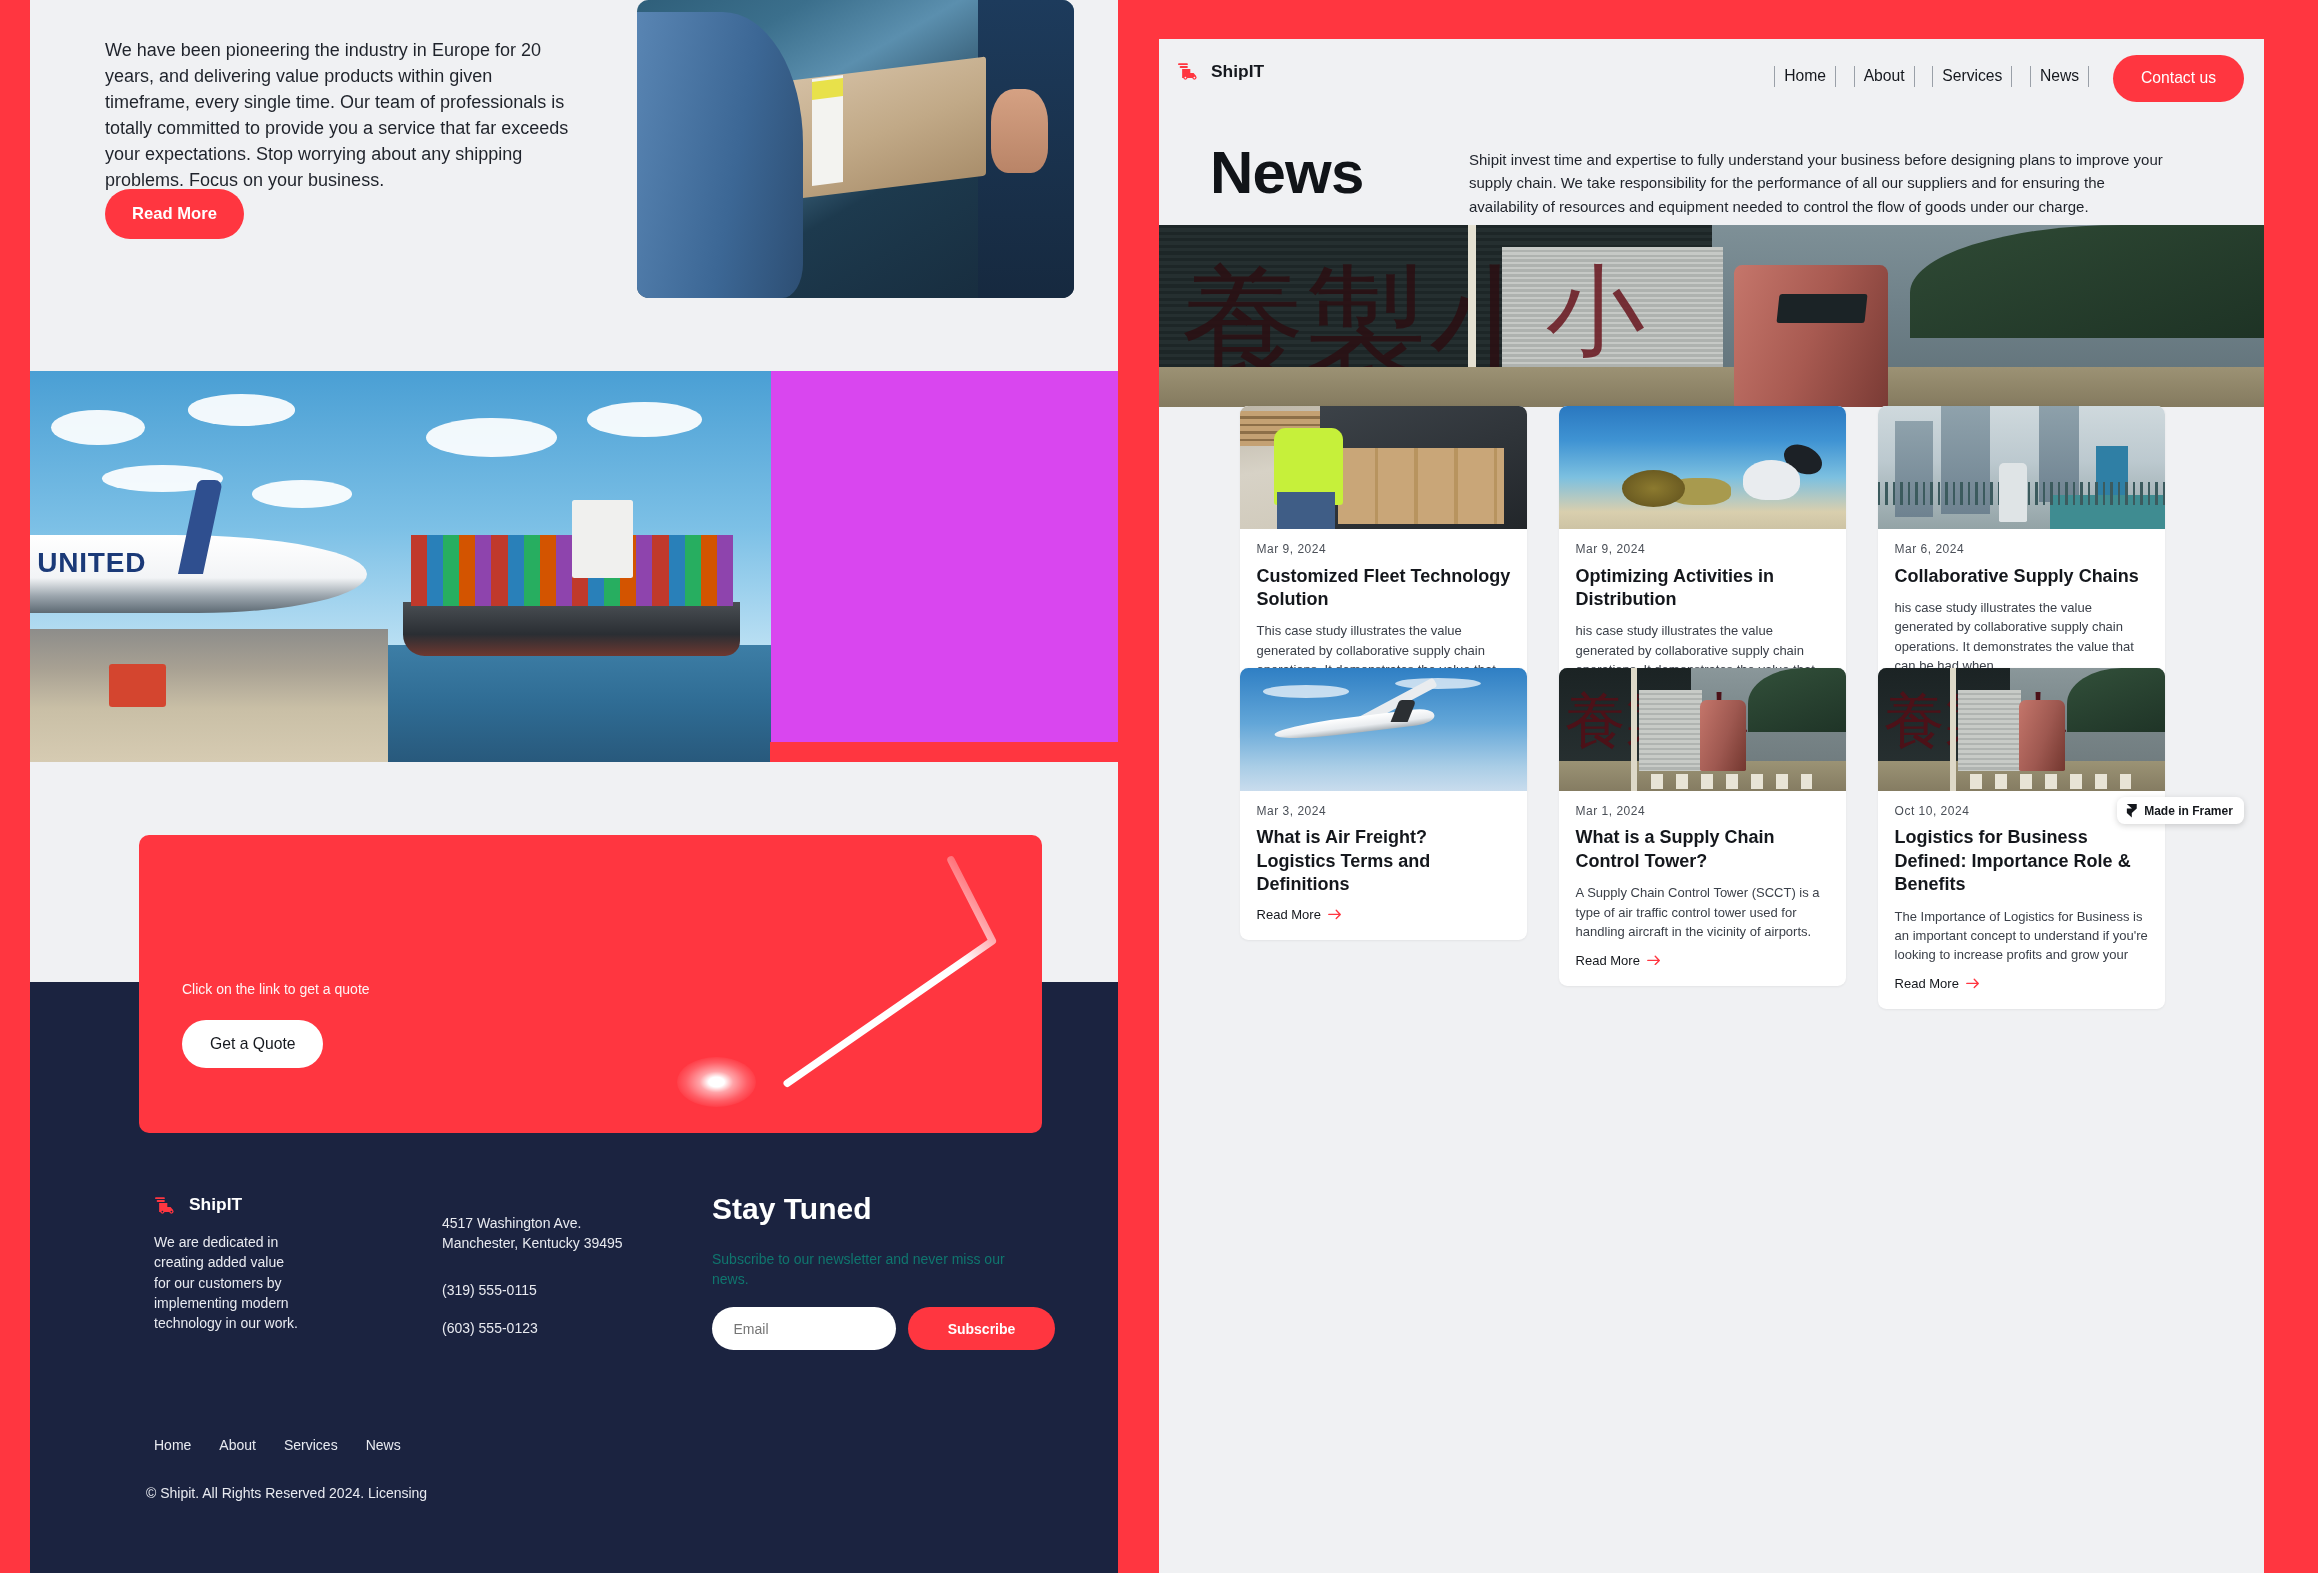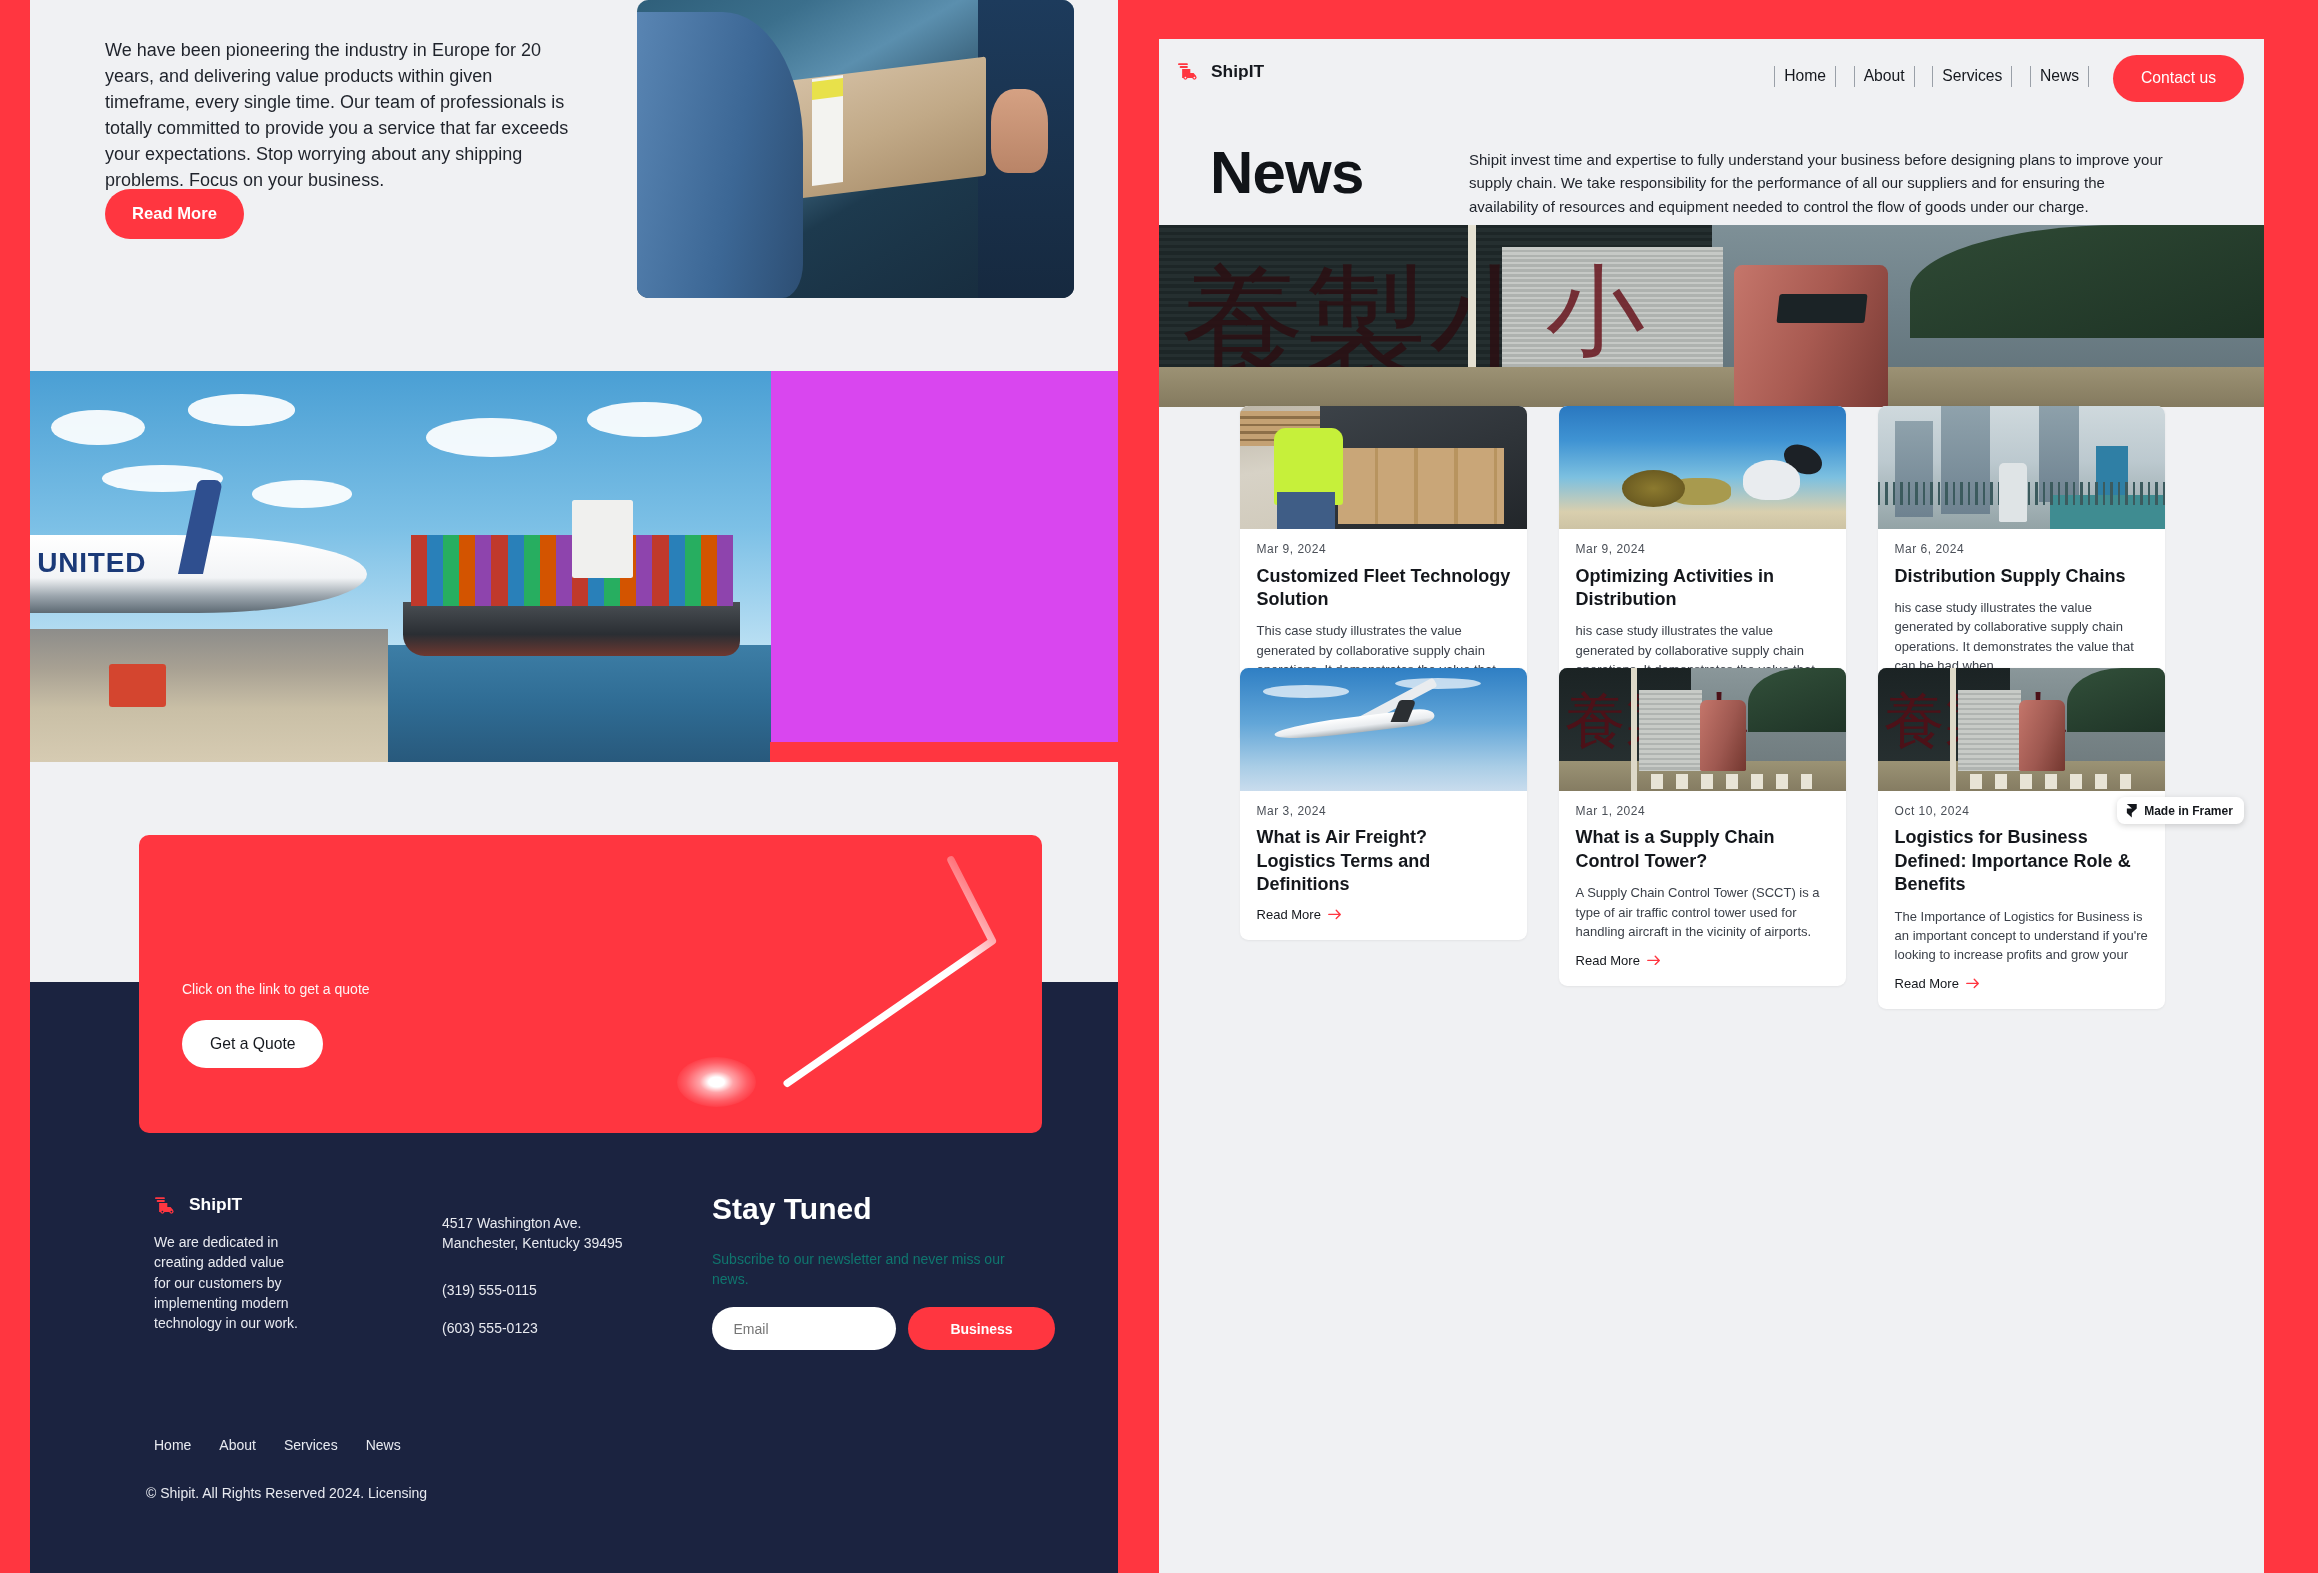--- a/index.html
+++ b/index.html
@@ -294,21 +294,21 @@
       </svg>
       <span class="f-logo-name">ShipIT</span>
     </div>
     <div class="f-desc">We are dedicated in creating added value for our customers by implementing modern technology in our work.</div>
     <div class="f-addr">4517 Washington Ave. Manchester, Kentucky 39495</div>
     <div class="f-tel1">(319) 555-0115</div>
     <div class="f-tel2">(603) 555-0123</div>
     <div class="f-news-title">Stay Tuned</div>
     <div class="f-news-sub">Subscribe to our newsletter and never miss our news.</div>
     <input class="f-email" type="text" placeholder="Email" style="">
-    <button class="f-sub-btn">Business</button>
+    <button class="f-sub-btn">Subscribe</button>
     <div class="f-nav">
       <a>Home</a>
       <a>About</a>
       <a>Services</a>
       <a>News</a>
     </div>
     <div class="f-copy">© Shipit. All Rights Reserved 2024. Licensing</div>
   </div>
 
   <div class="right-panel">
@@ -412,21 +412,21 @@
             <div class="tower" style="left:22%;top:0;width:17%;height:88%"></div>
             <div class="tower" style="left:56%;top:-4%;width:14%;height:82%"></div>
             <div class="tower" style="left:76%;top:32%;width:11%;height:52%;background:#2f7fa5"></div>
             <div class="water"></div>
             <div class="railing"></div>
             <div class="person"></div>
           </div>
         </div>
         <div class="body">
           <div class="date">Mar 6, 2024</div>
-          <h3>Distribution Supply Chains</h3>
+          <h3>Collaborative Supply Chains</h3>
           <p>his case study illustrates the value generated by collaborative supply chain operations. It demonstrates the value that can be had when</p>
           <div class="more">
             <span>Read More</span>
             <svg width="14" height="10.8" viewBox="0 0 17 13">
               <path d="M1 6.5h13M10 1.6l4.9 4.9L10 11.4" stroke="#FF3640" stroke-width="1.7" fill="none" stroke-linecap="round" stroke-linejoin="round"></path>
             </svg>
           </div>
         </div>
       </div>
 

